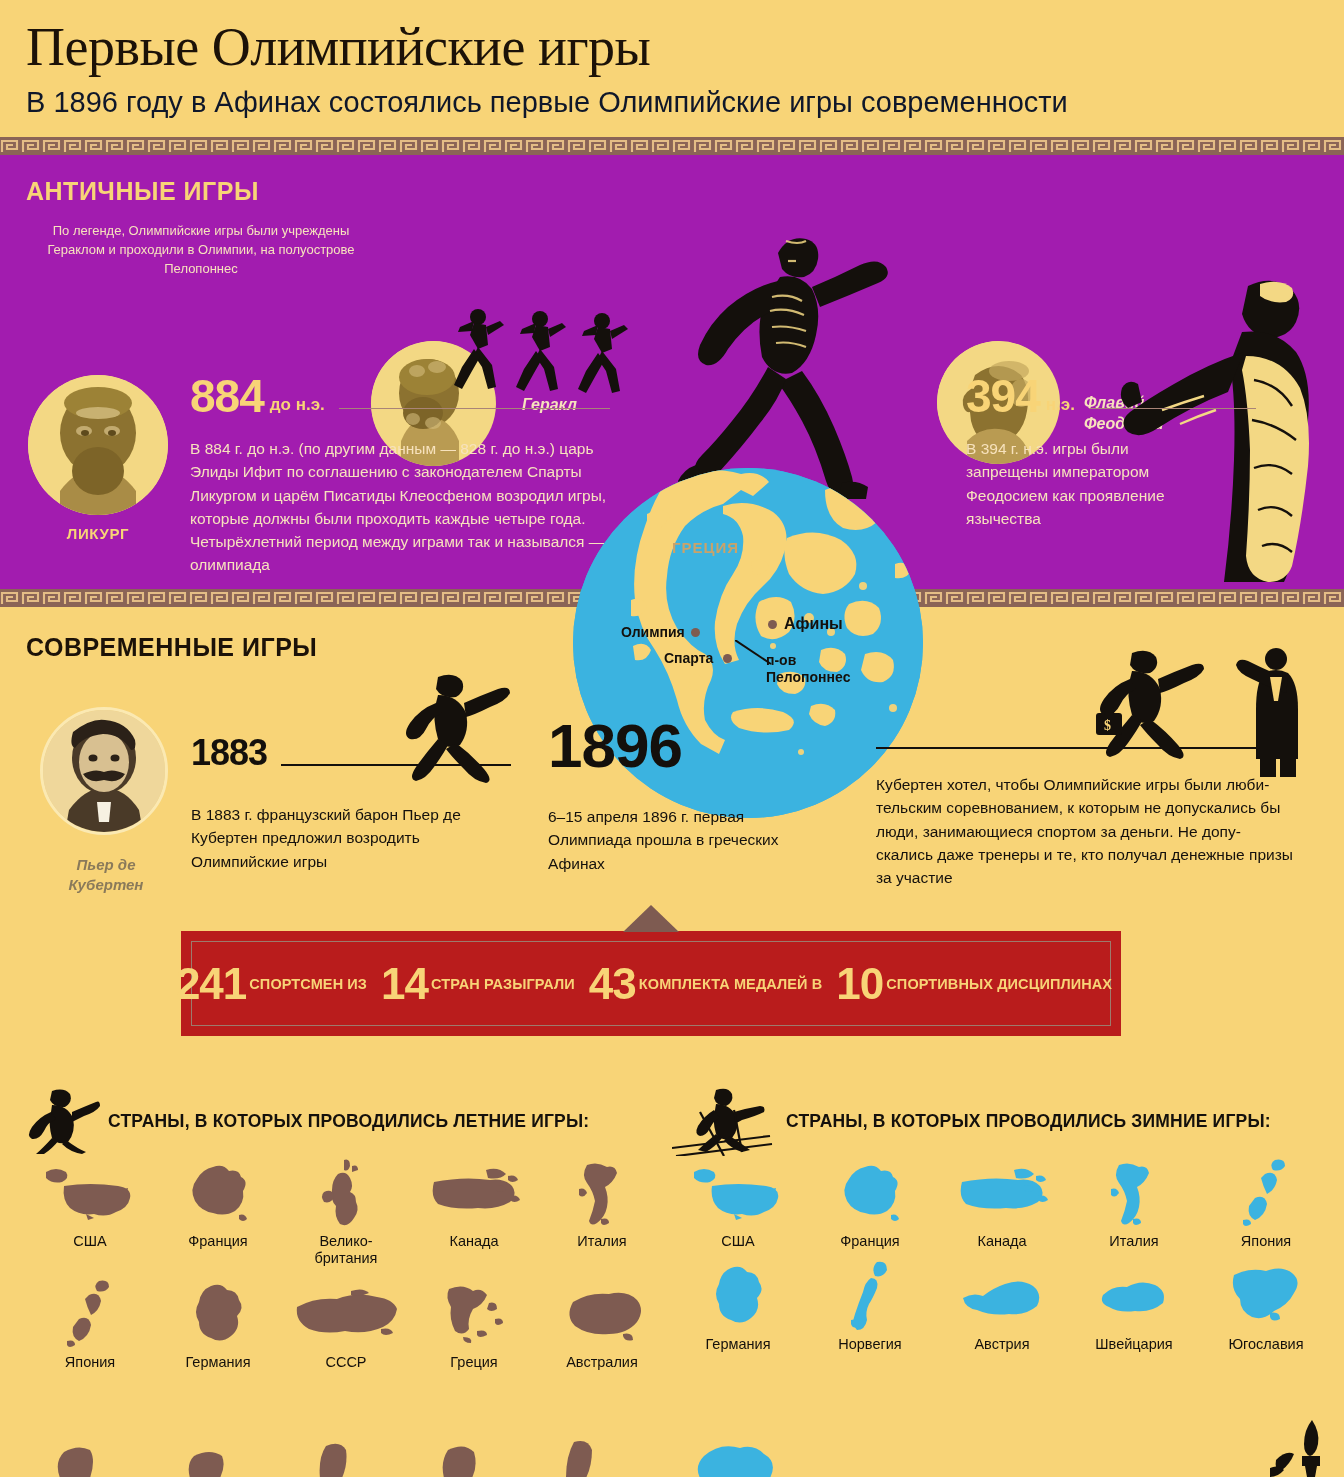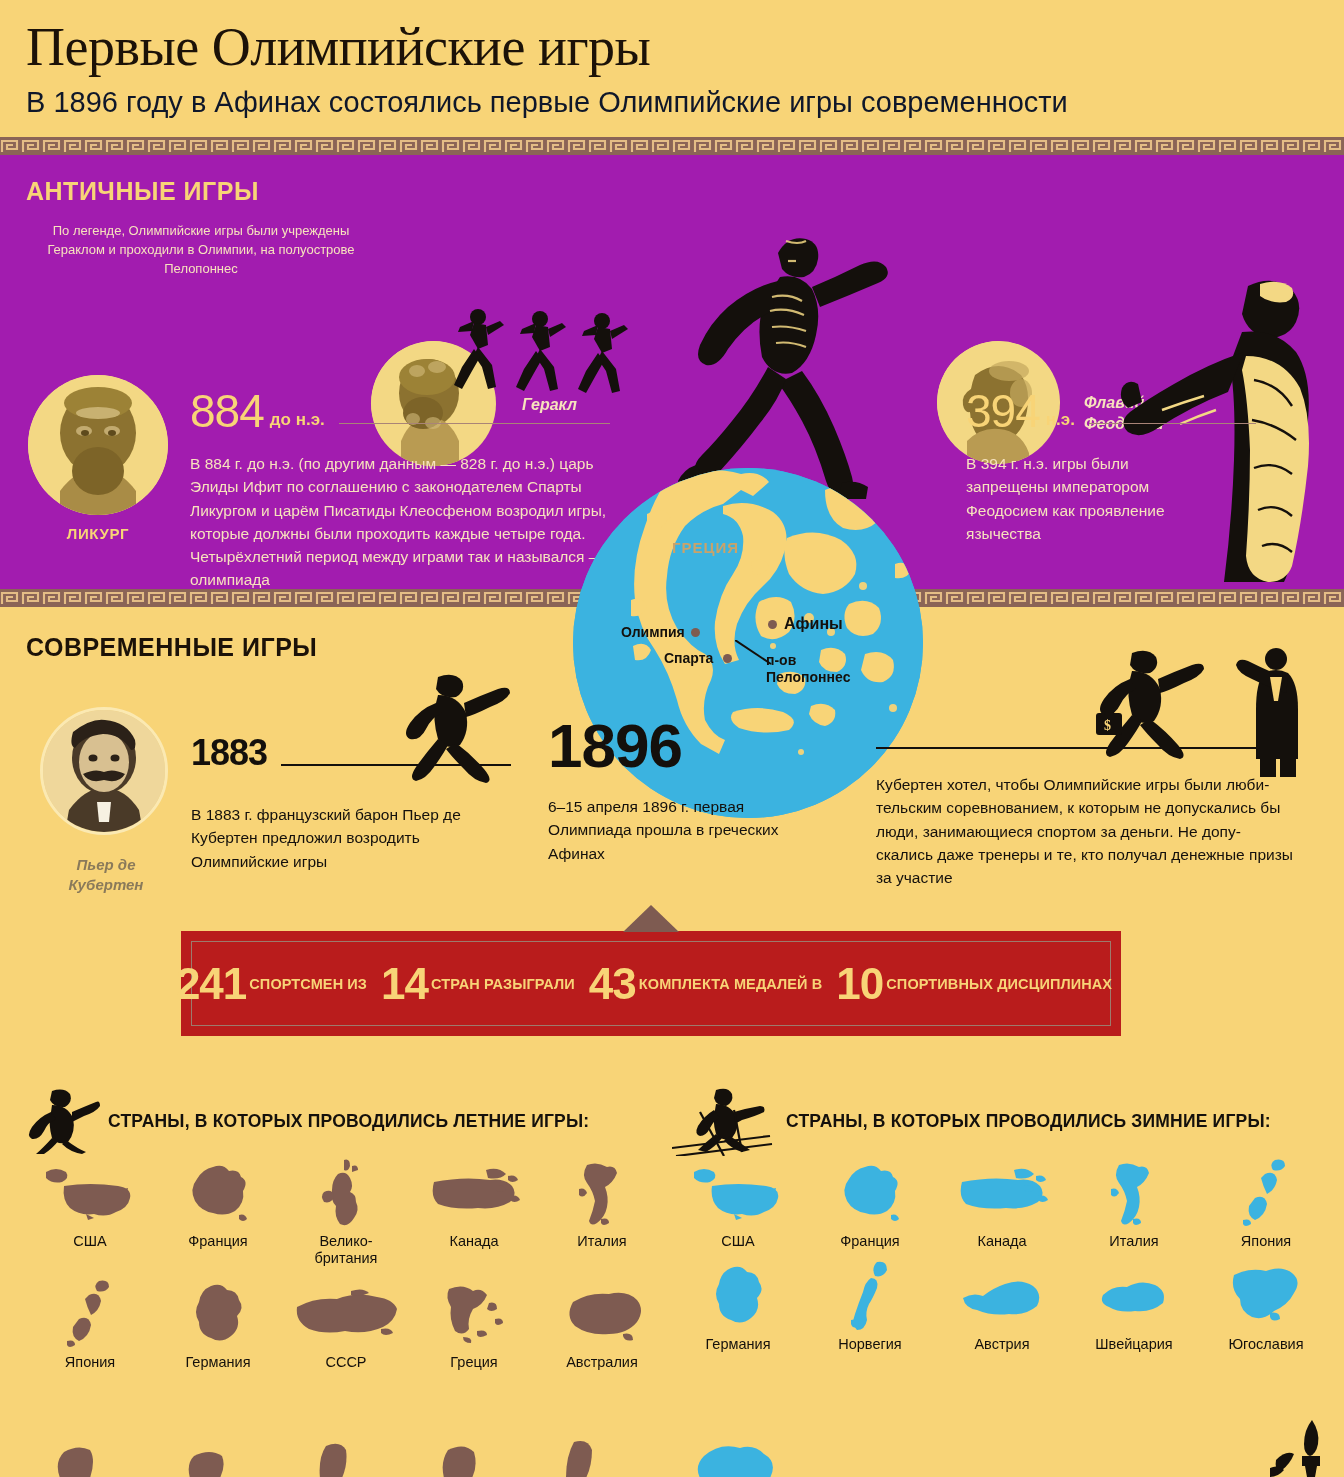--- a/index.html
+++ b/index.html
@@ -55,23 +55,22 @@
     display: flex; align-items: flex-end; justify-content: center;
     overflow: hidden;
   }
   .coin-label {
     position: absolute; font-style: italic; font-size: 16px;
     color: #f7e2bd; line-height: 1.3; font-weight: bold;
   }
 
   .year-big {
     font-family: "Liberation Sans Narrow", "Liberation Sans", sans-serif;
-    font-weight: normal; font-size: 46px; color: #f8d477; line-height: 1;
+    font-weight: bold; font-size: 46px; color: #f8d477; line-height: 1;
     letter-spacing: -1px;
-    margin-top: 15px;
   }
   .year-suffix {
     font-size: 17px; font-weight: bold; color: #f8d477; margin-left: 6px;
     position: relative; top: -4px;
   }
   .year-rule { flex: 1; height: 1px; background: #a98477; margin-left: 14px; position: relative; top: -10px; }
   .year-row { display: flex; align-items: flex-end; }
 
   .body-text { font-size: 15.5px; line-height: 1.5; color: #f7e2bd; }
 
@@ -416,21 +415,21 @@
         <path d="M40,22 Q60,22 68,40 Q72,58 62,72 Q48,78 40,66 Q34,46 38,30 Z"></path>
         <path d="M66,30 Q84,22 100,16 Q112,12 112,20 Q108,28 92,34 Q76,42 68,44 Z"></path>
         <path d="M38,30 Q22,36 12,50 Q4,62 12,66 Q22,68 28,56 Q34,44 44,40 Z"></path>
         <path d="M58,70 Q74,82 86,96 Q96,108 88,110 Q76,108 66,96 Q54,84 48,76 Z"></path>
         <path d="M40,66 Q28,80 18,94 Q10,106 18,108 Q28,106 36,94 Q46,80 50,72 Z"></path>
       </g>
     </svg>
 
     <div style="position:absolute; left:548px; top:108px; width:280px; z-index:9;">
       <div class="m-year" style="font-size:62px;">1896</div>
-      <div class="m-body" style="margin-top:18px; width:260px;">6–15 апреля 1896 г. первая Олимпиада прошла в греческих Афинах</div>
+      <div class="m-body" style="margin-top:28px; width:260px;">6–15 апреля 1896 г. первая Олимпиада прошла в греческих Афинах</div>
     </div>
 
     <div style="position:absolute; left:876px; top:140px; width:420px; z-index:9;">
       <div class="m-rule" style="width:420px;"></div>
       <div class="m-body" style="margin-top:24px;">Кубертен хотел, чтобы Олимпийские игры были люби-тельским соревнованием, к которым не допускались бы люди, занимающиеся спортом за деньги. Не допу-скались даже тренеры и те, кто получал денежные призы за участие</div>
     </div>
 
     <svg style="position:absolute; left:1080px; top:40px;" width="240" height="130" viewBox="0 0 240 130">
       <g fill="#14100c">
         <path d="M52,6 Q68,0 76,10 Q80,20 70,26 Q56,28 50,18 Z"></path>

